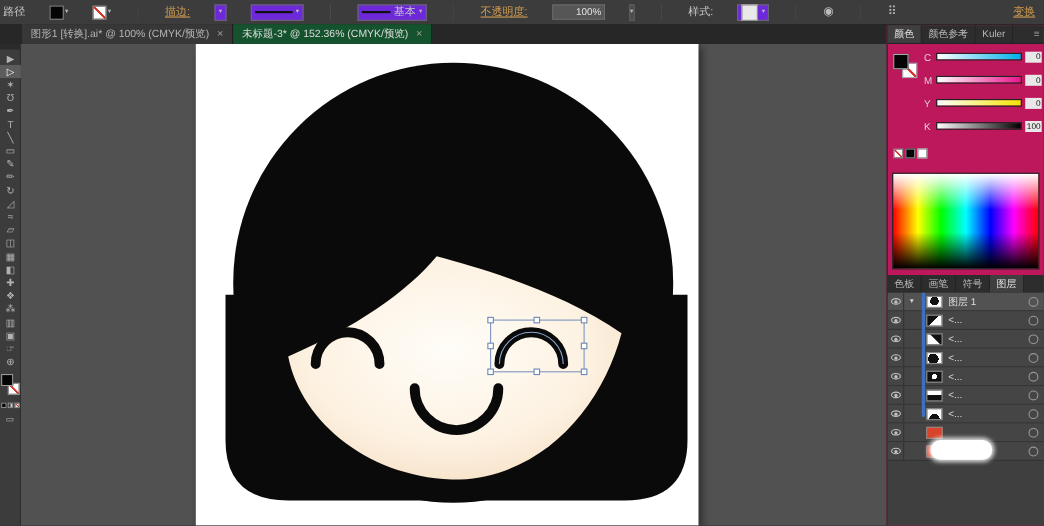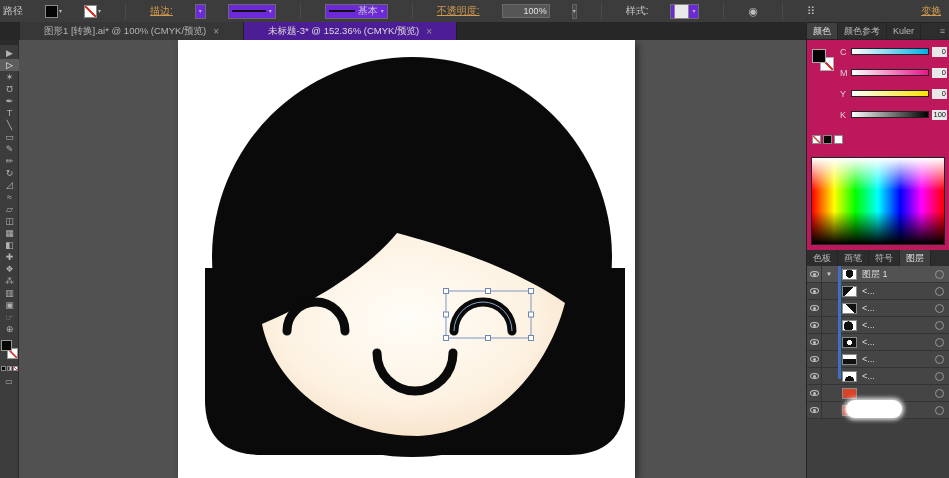--- a/index.html
+++ b/index.html
@@ -28,23 +28,23 @@
       font-size:9px;text-align:right;padding:0 2px;box-sizing:border-box;font-family:inherit;}
   .caret-box{height:15px;width:11px;background:#4a4a4a;border:1px solid #626262;display:inline-flex;
       align-items:center;justify-content:center;box-sizing:border-box;}
   .style-swatch{width:13px;height:13px;background:#e9e9e9;border:1px solid #888;display:inline-block;}
   .icon-btn{color:#bdbdbd;font-size:11px;line-height:1;cursor:pointer;}
   .rgroup{margin-left:84px;display:inline-flex;align-items:flex-start;gap:9px;}
 
   
   .tab-bar{position:absolute;top:22px;left:0;width:806px;height:18px;background:#272727;
            display:flex;align-items:stretch;padding-left:20px;box-sizing:border-box;}
-  .tab{display:flex;align-items:center;gap:7px;padding:0 24px;background:#373737;border-right:1px solid #1e1e1e;
+  .tab{display:flex;align-items:center;gap:7px;padding:0 8px;background:#373737;border-right:1px solid #1e1e1e;
        font-size:9.5px;color:#b5b5b5;cursor:pointer;}
-  .tab.active{background:#4c1d95;color:#dcdcdc;}
+  .tab.active{background:#14532d;color:#dcdcdc;}
   .tab .close{font-size:10px;color:#9a9a9a;cursor:pointer;}
 
   
   .toolbar{position:absolute;top:40px;left:0;width:19px;bottom:0;background:#3c3c3c;
            border-right:1px solid #2b2b2b;box-sizing:border-box;}
   .tb-head{height:5px;background:#2b2b2b;margin-bottom:2px;}
   .tool{width:19px;height:12px;line-height:12px;text-align:center;font-size:9px;color:#b2b2b2;cursor:pointer;}
   .tool.active{background:#5d5d5d;color:#fff;}
   .tb-colors{position:relative;width:19px;height:22px;margin-top:5px;}
   .tbc-stroke{position:absolute;left:7px;top:8px;width:11px;height:11px;border:1px solid #999;

